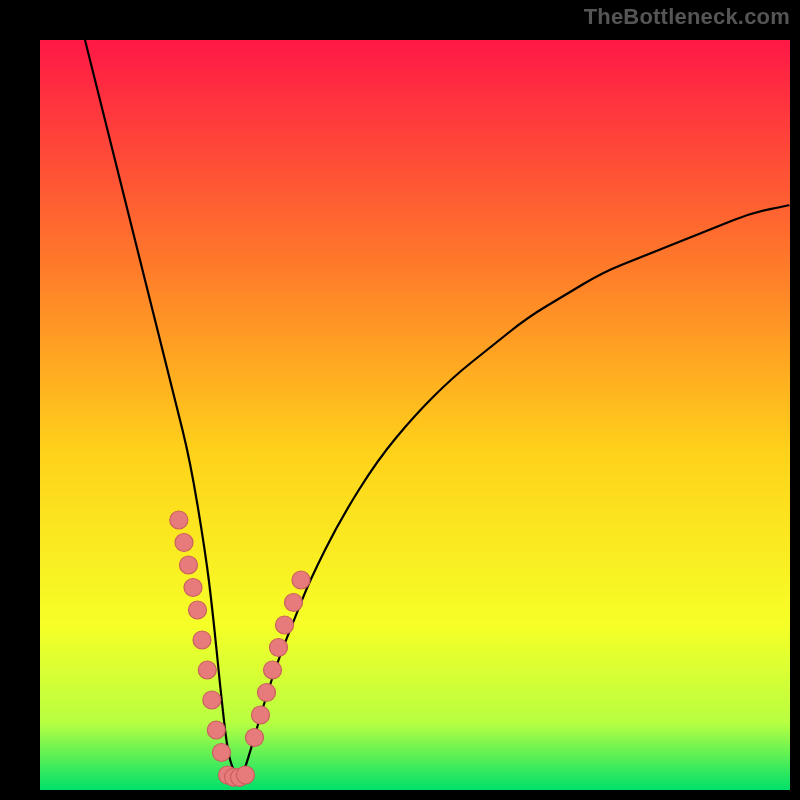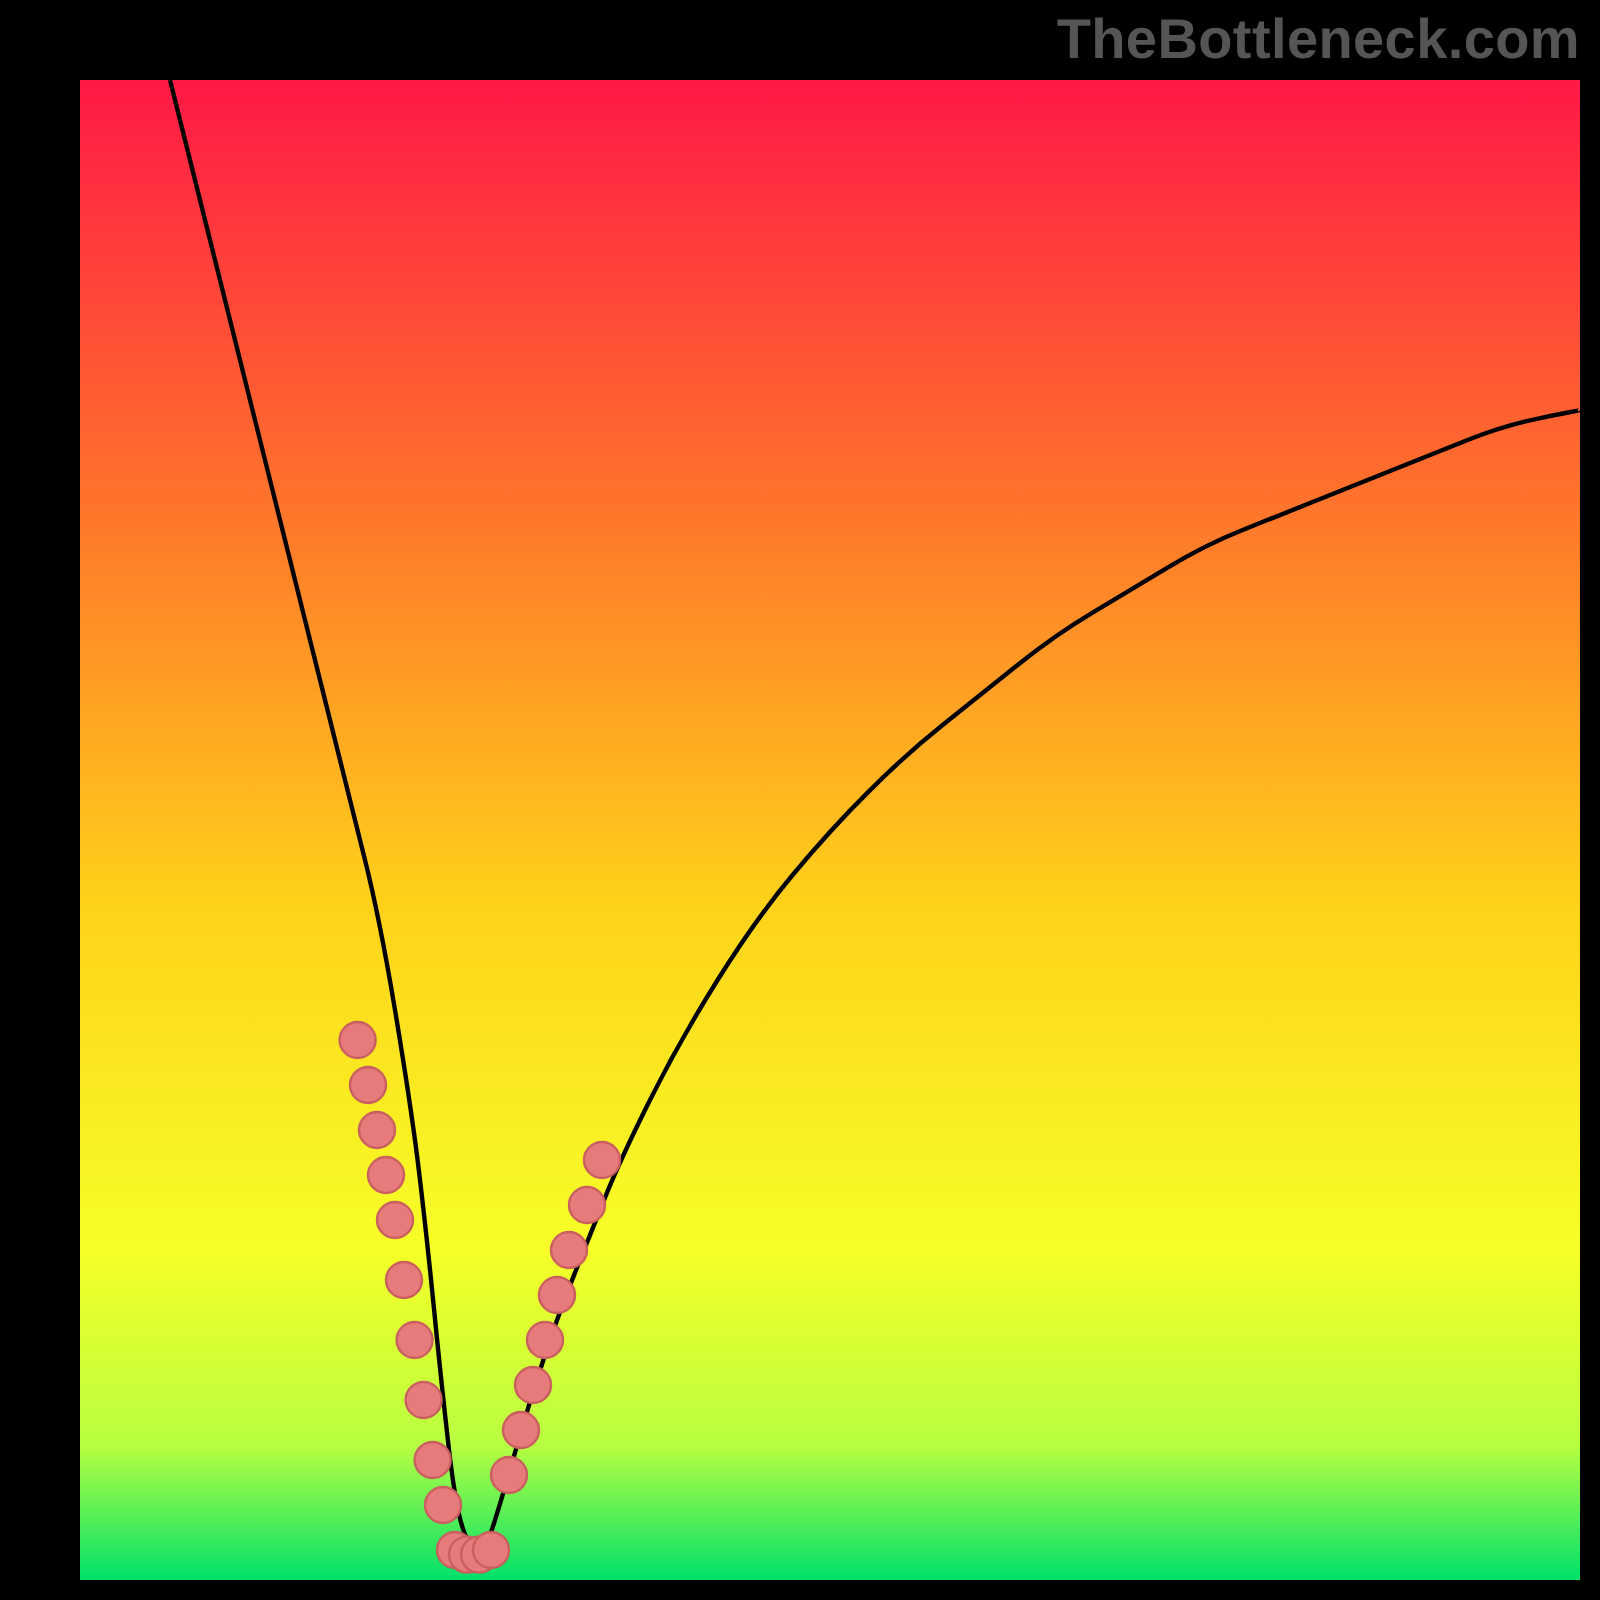--- a/index.html
+++ b/index.html
@@ -15,21 +15,21 @@
     position: relative;
     width: 800px;
     height: 800px;
     background: #000;
   }
   .watermark {
     position: absolute;
     top: 4px;
     right: 10px;
     color: #555;
-    font-size: 28px;
+    font-size: 22px;
     font-weight: 600;
     letter-spacing: 0.2px;
     user-select: none;
   }
   .plot {
     position: absolute;
     left: 40px;
     top: 40px;
     width: 750px;
     height: 750px;

